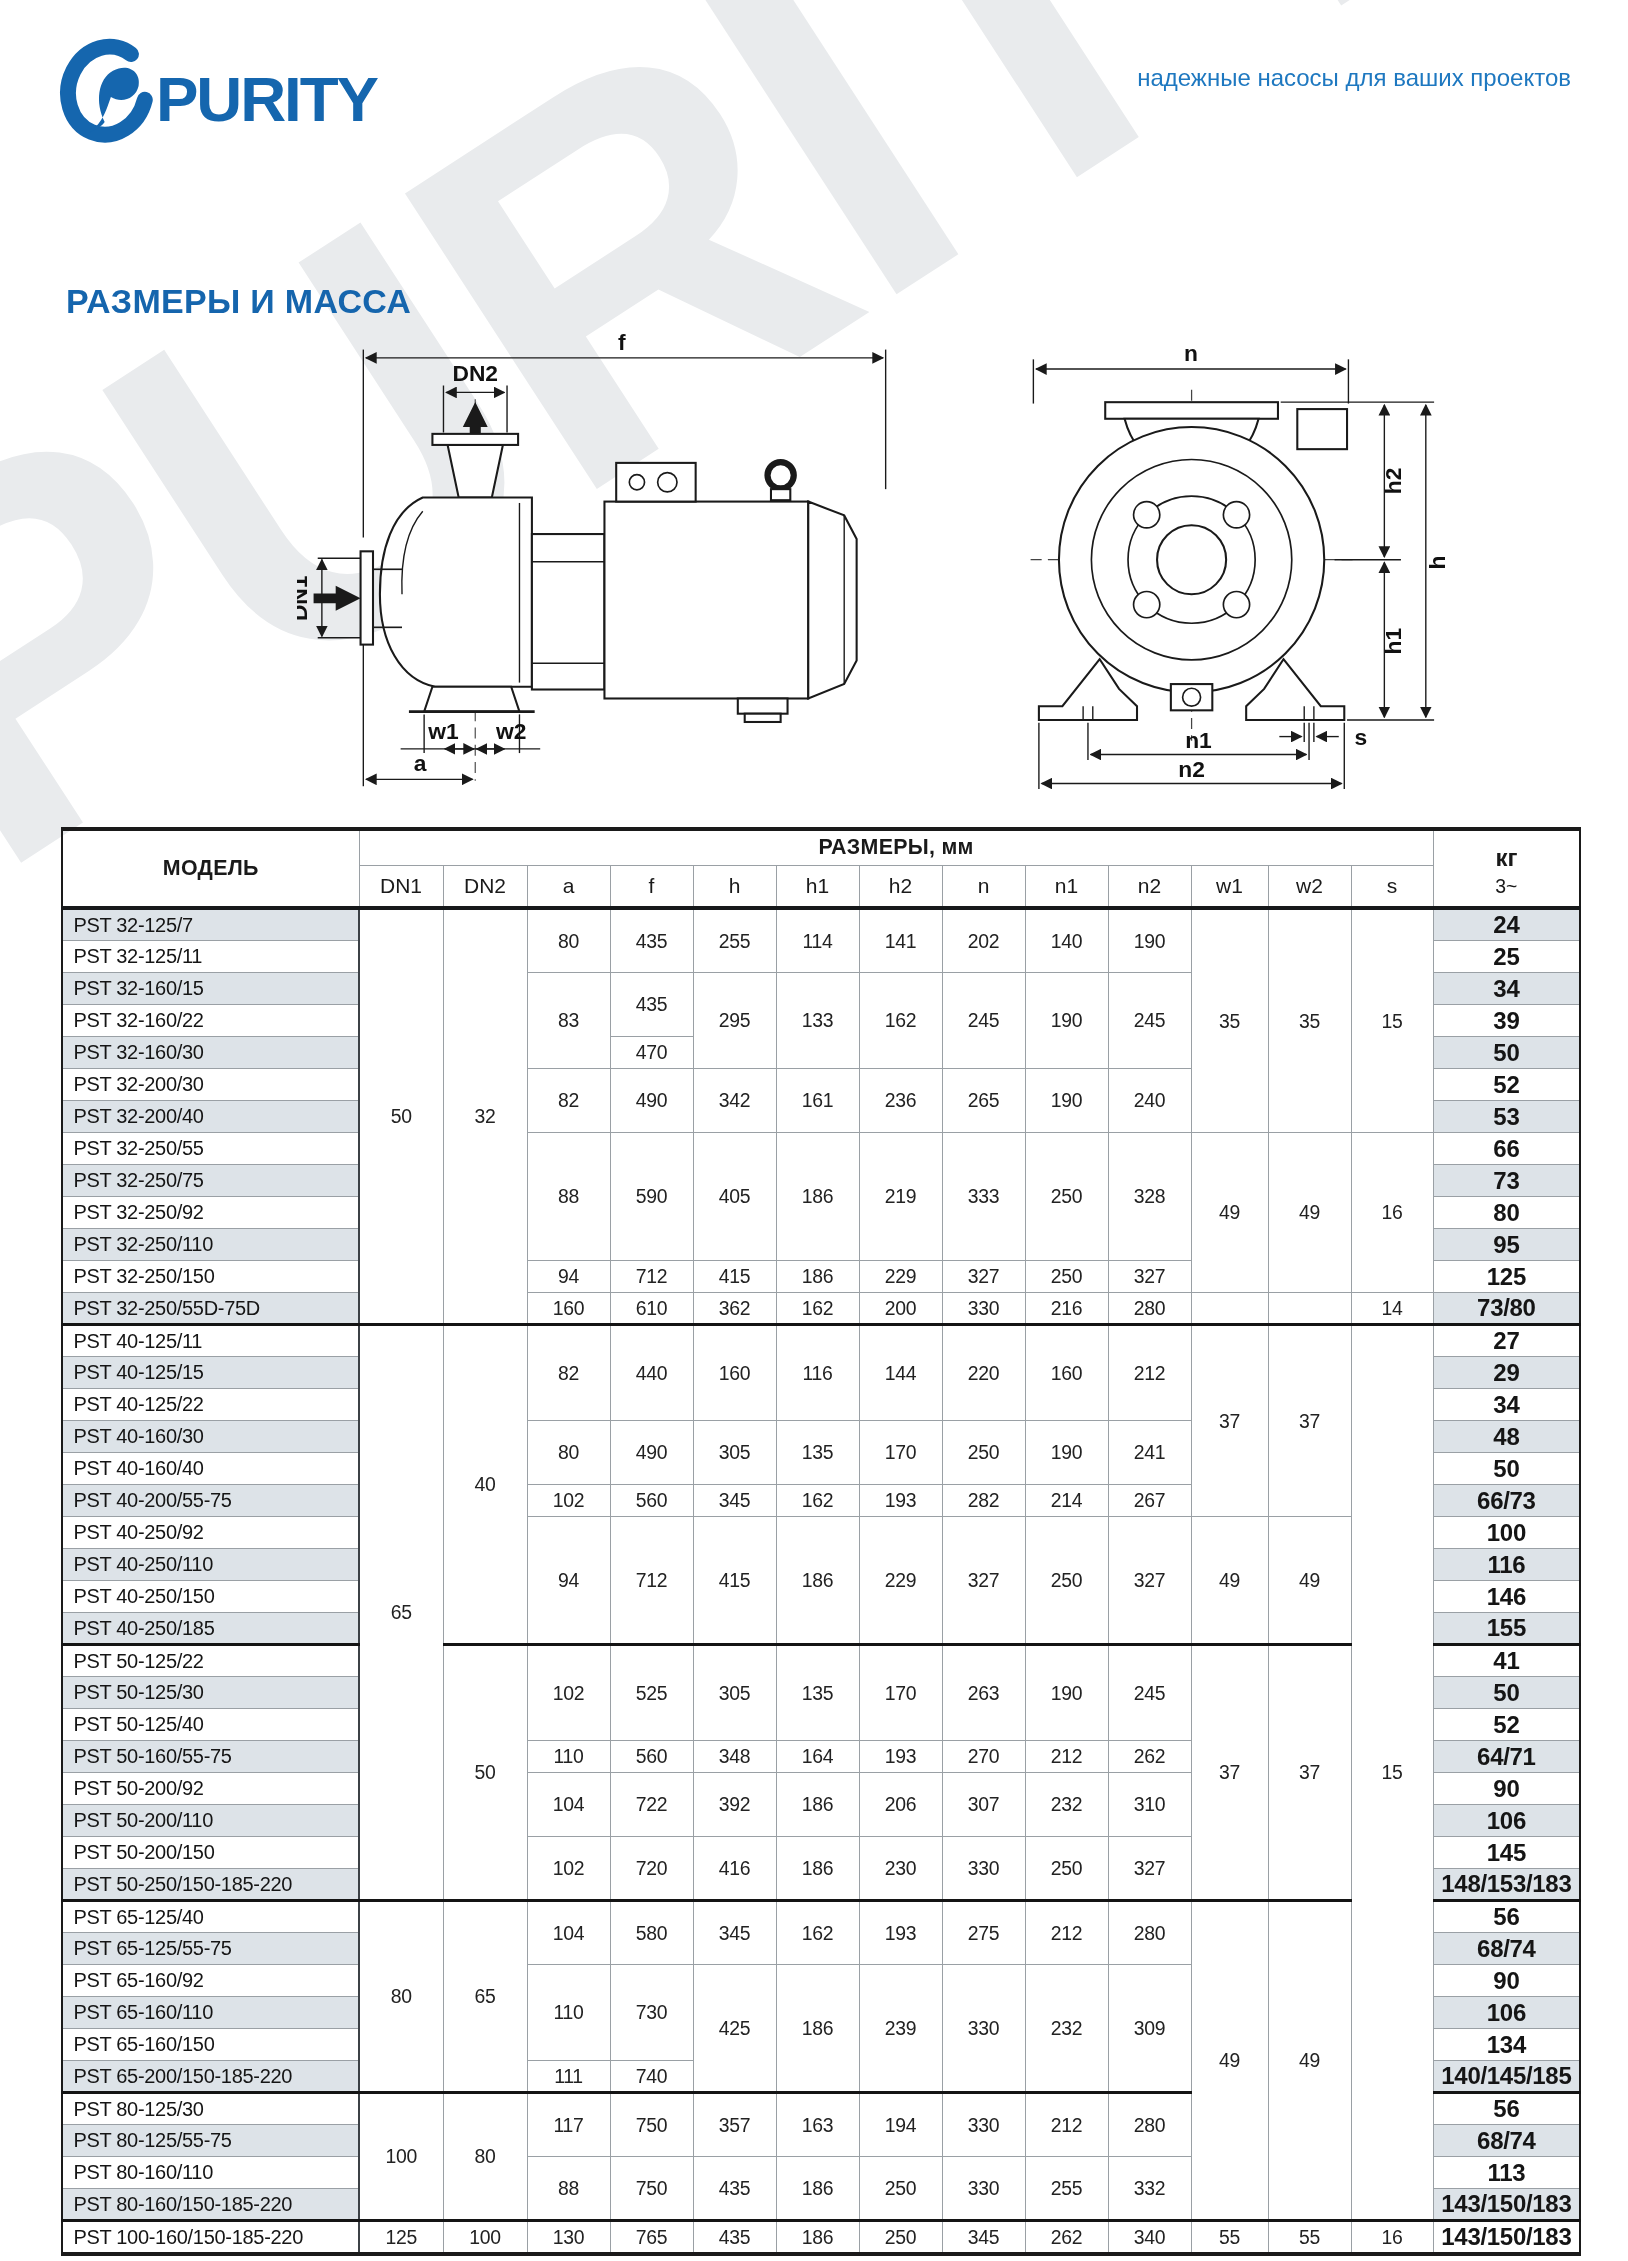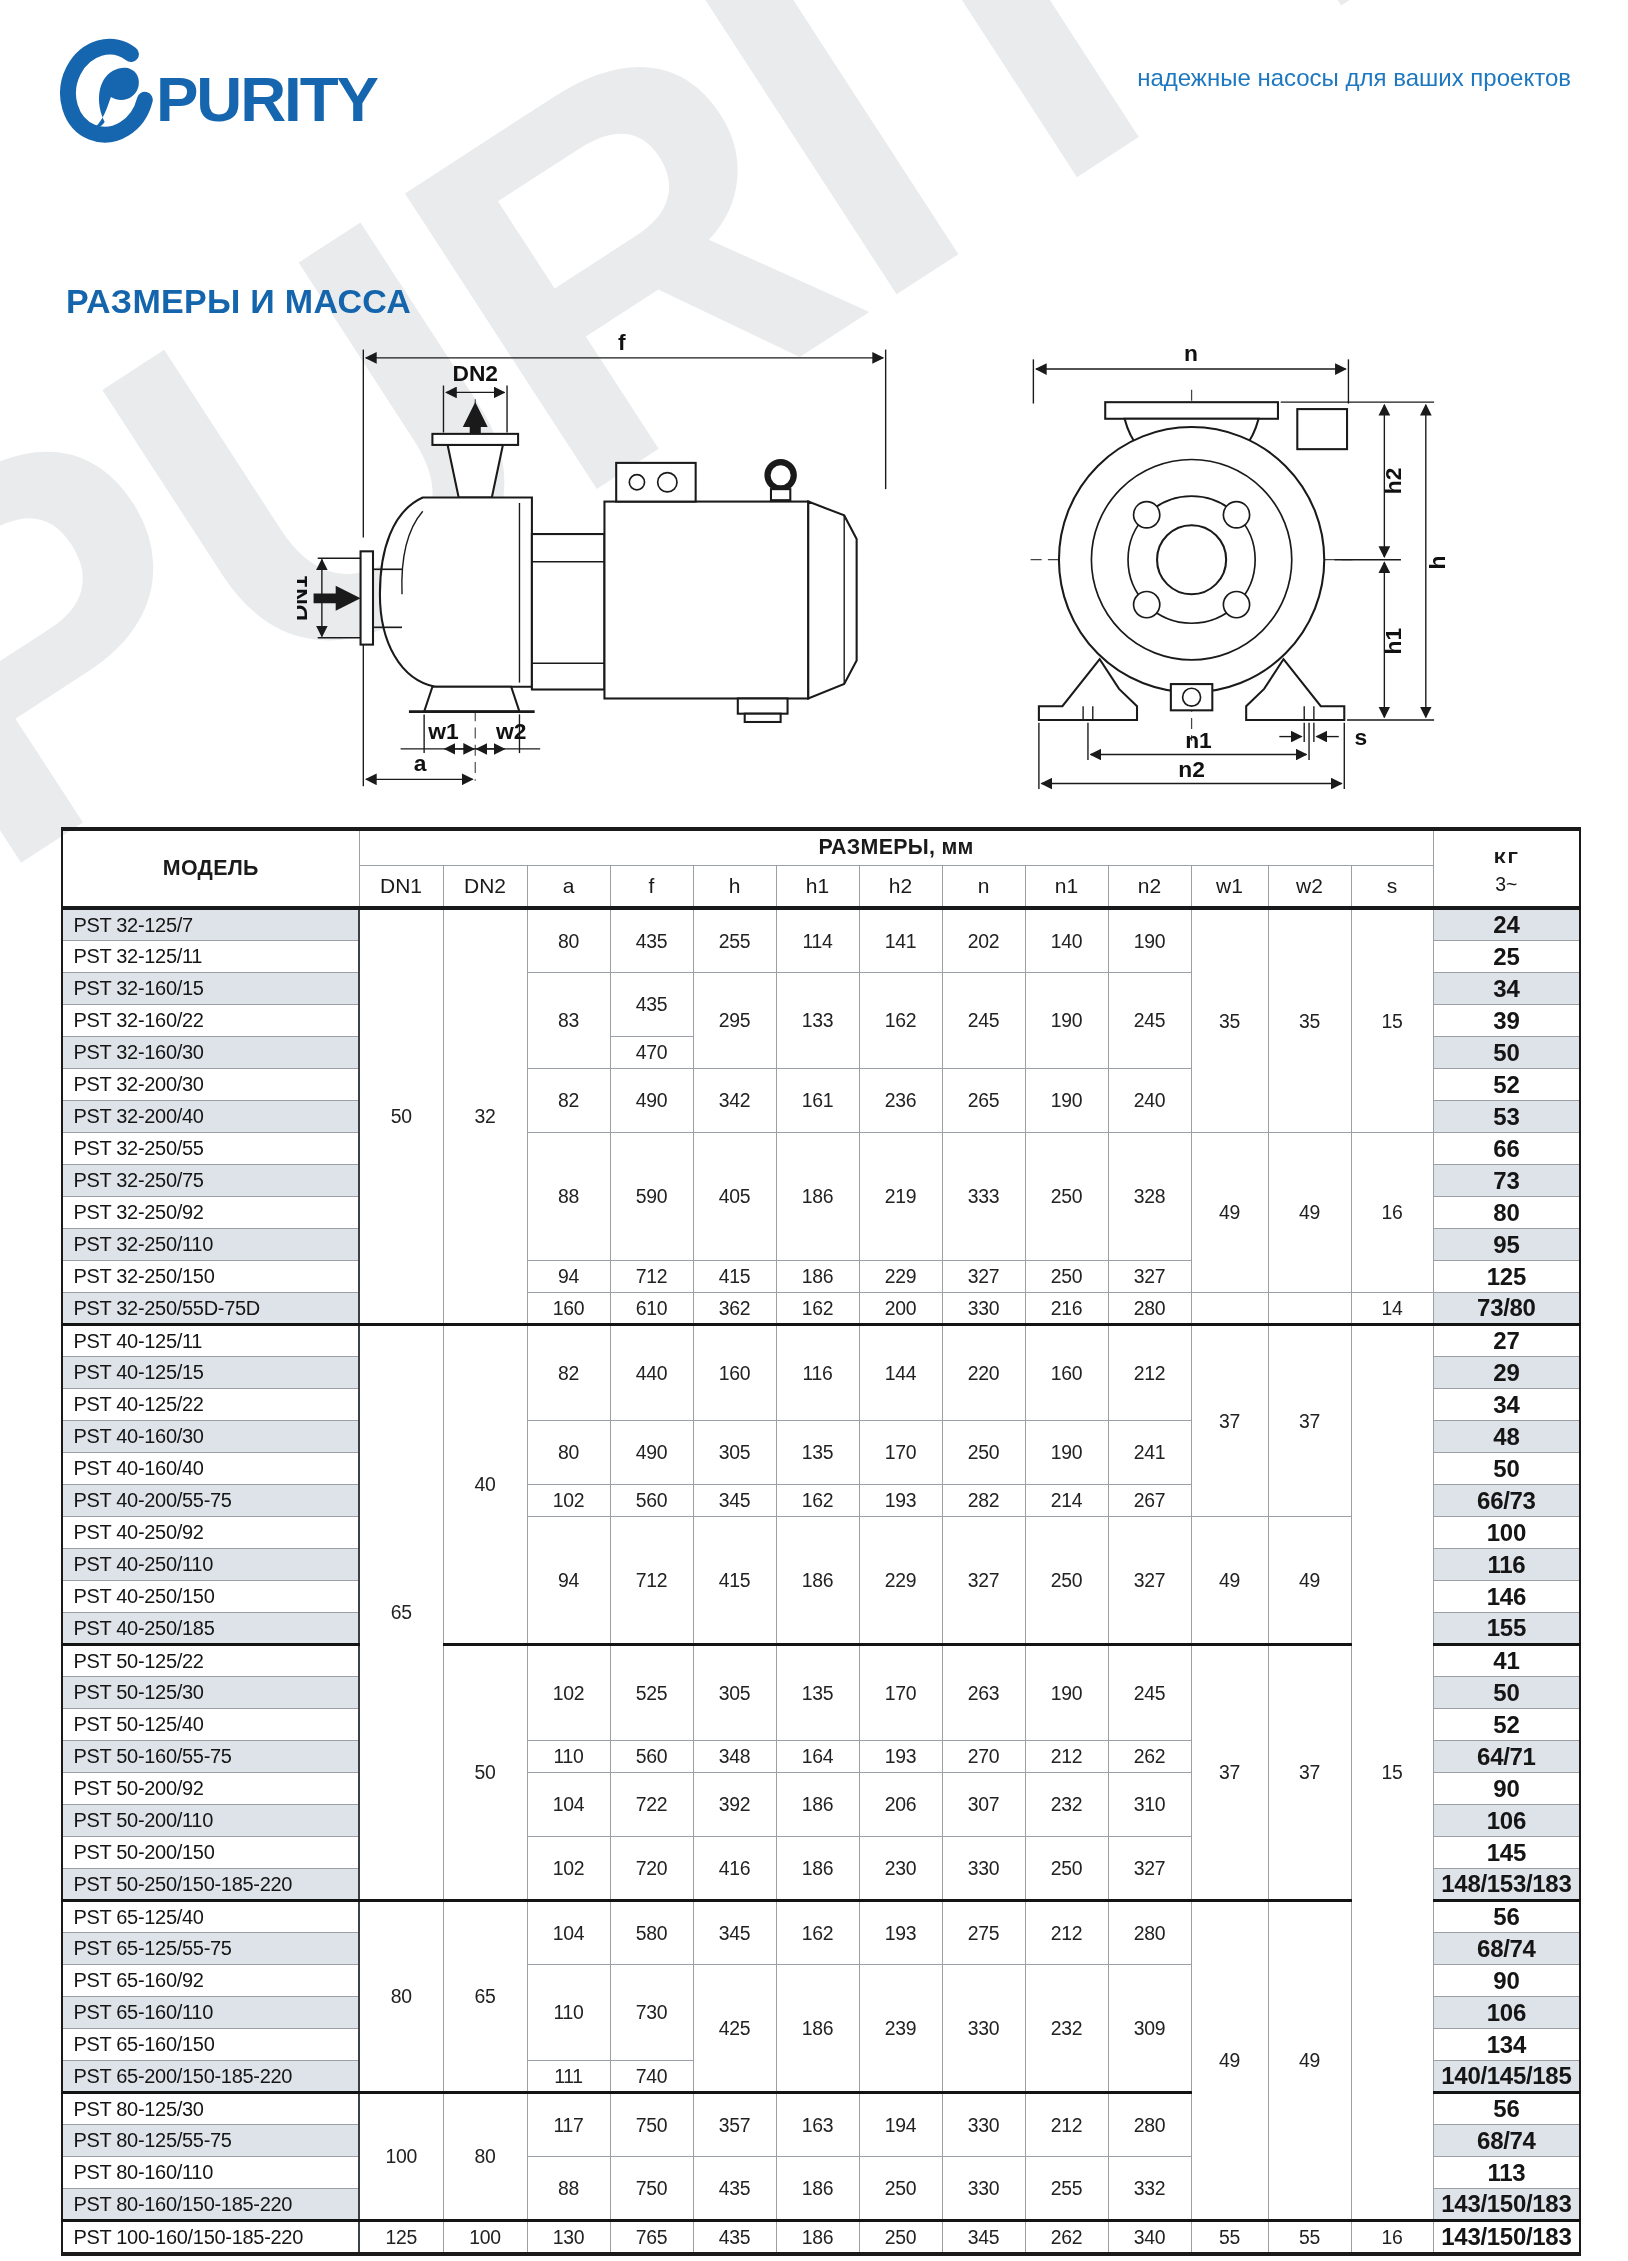--- a/index.html
+++ b/index.html
@@ -31,21 +31,21 @@
   table{border-collapse:collapse;table-layout:fixed;width:1512px;
         border:2.1px solid #1a1a1a;border-top-width:4.1px;border-bottom-width:4.8px;}
   col.c-model{width:297px;} col.c-dn{width:84px;} col.c-dim{width:83px;}
   col.c-w1{width:77px;} col.c-w2{width:83px;} col.c-s{width:82px;} col.c-kg{width:147px;}
   th,td{border:1.4px solid #9aa0a5;box-sizing:border-box;overflow:hidden;
         white-space:nowrap;background:transparent;}
   thead th{font-size:21px;font-weight:normal;text-align:center;vertical-align:middle;}
   tr.band{height:36px;} tr.sub{height:43px;}
   th.model-h,th.band-h{font-weight:bold;font-size:21.4px;letter-spacing:0.3px;}
   th.kg-h{font-weight:normal;}
-  .kg-top{font-weight:bold;font-size:21px;line-height:1.5;font-family:Liberation Mono, monospace;}
+  .kg-top{font-weight:bold;font-size:24px;line-height:1.5;}
   .kg-sub{font-size:19.4px;line-height:1.1;}
   thead tr.sub th, thead th.span2{border-bottom:4.1px solid #17191b;}
   tbody tr{height:32px;}
   tbody td{font-size:19.4px;text-align:center;vertical-align:middle;color:#222;
            letter-spacing:-0.3px;}
   td.model{text-align:left;padding-left:10.4px;font-weight:normal;font-size:20px;color:#151515;
            border-right:2.1px solid #3c4146;}
   td.kg{font-weight:bold;font-size:24px;color:#151515;}
   tbody tr.odd td.model, tbody tr.odd td.kg{background:#dde3e8;}
   tbody tr.block td{border-top:3.5px solid #141414;}

